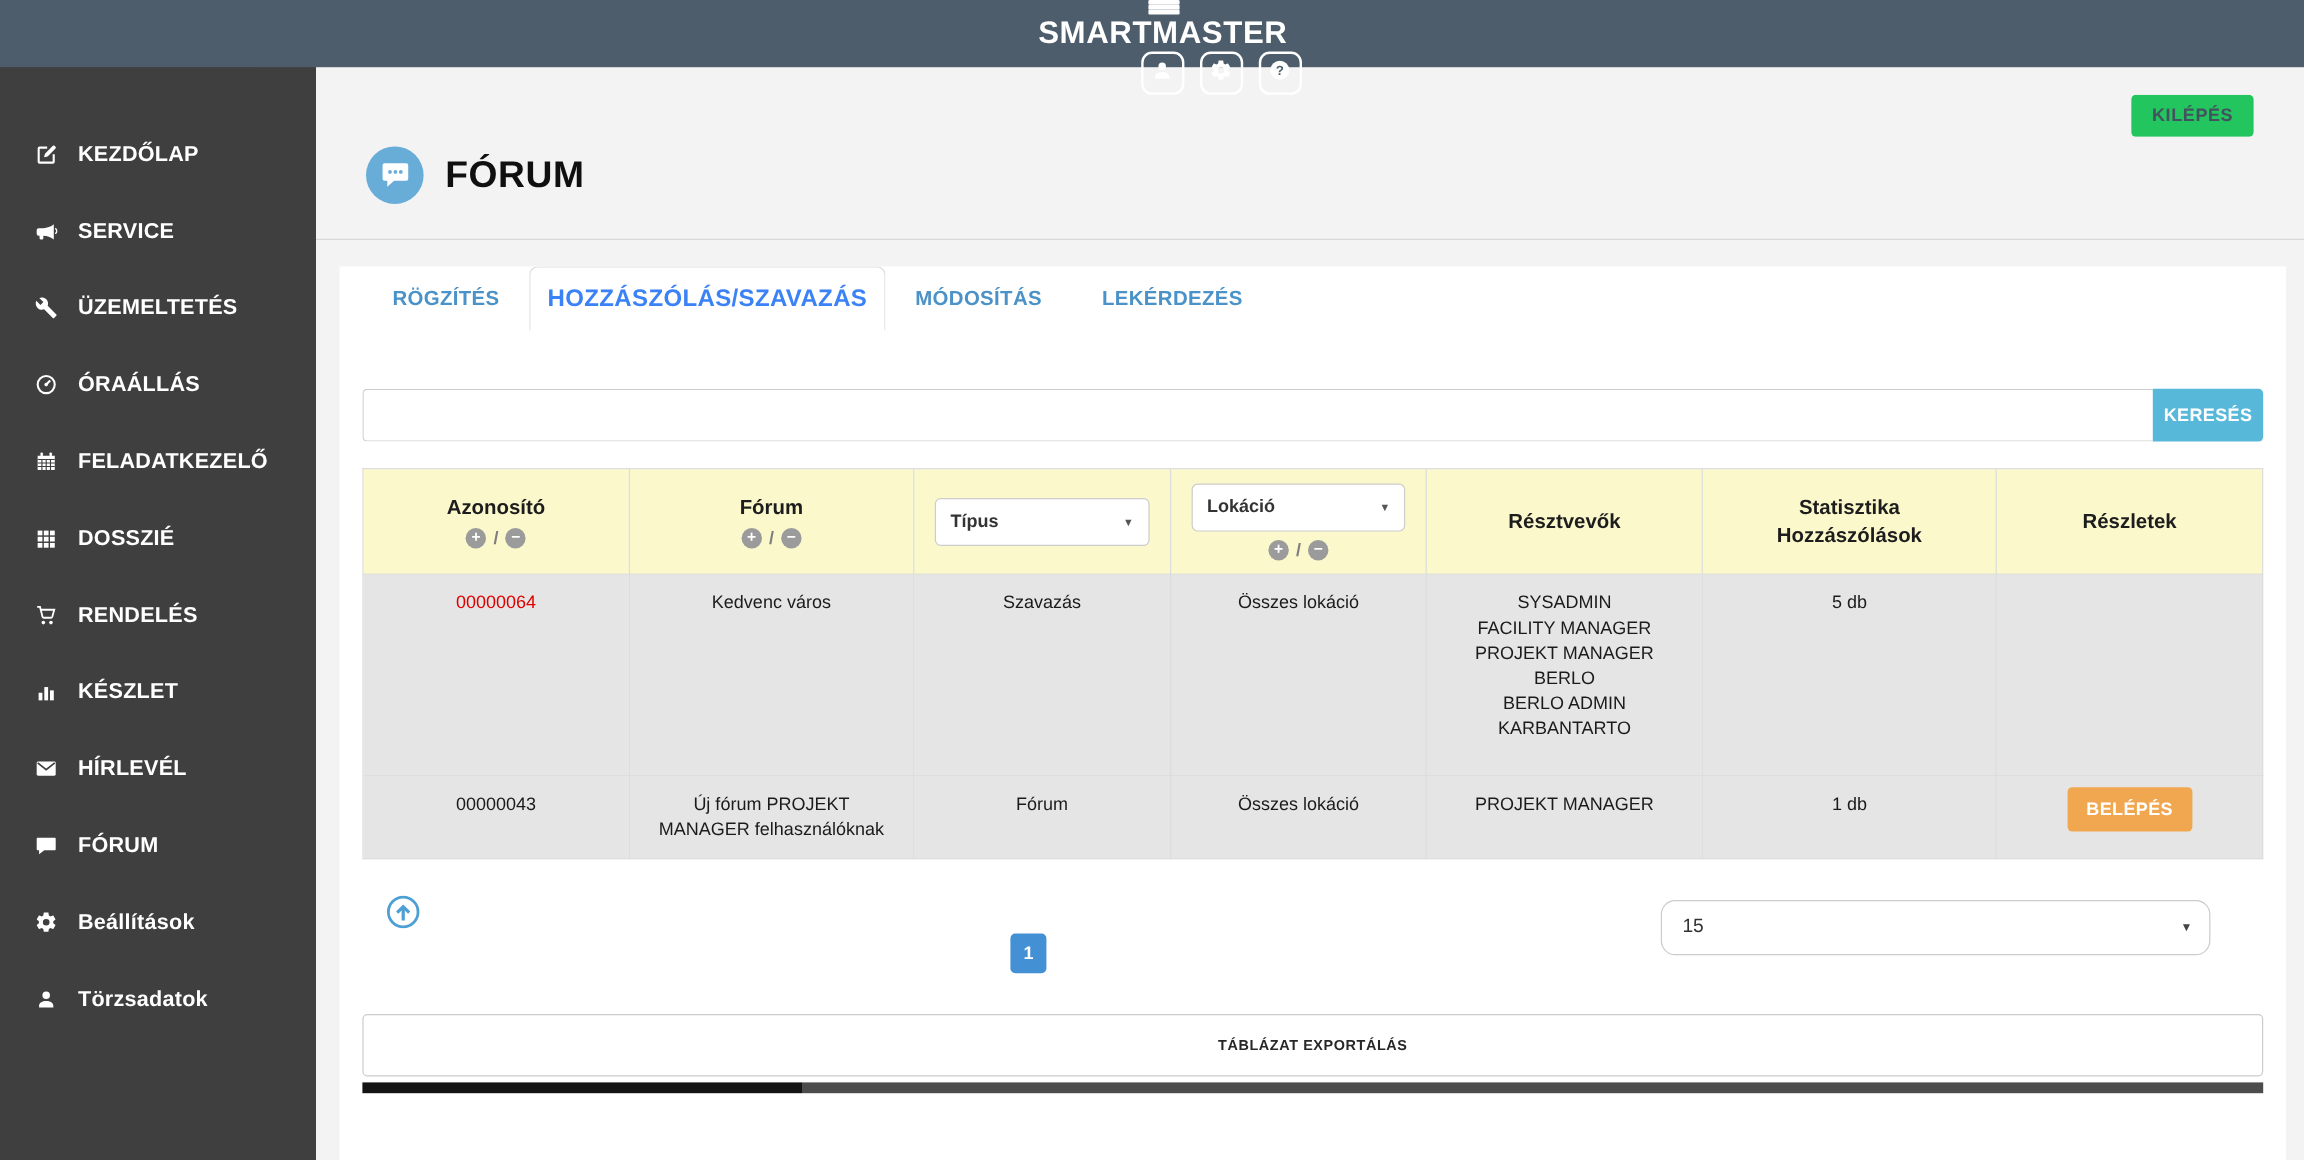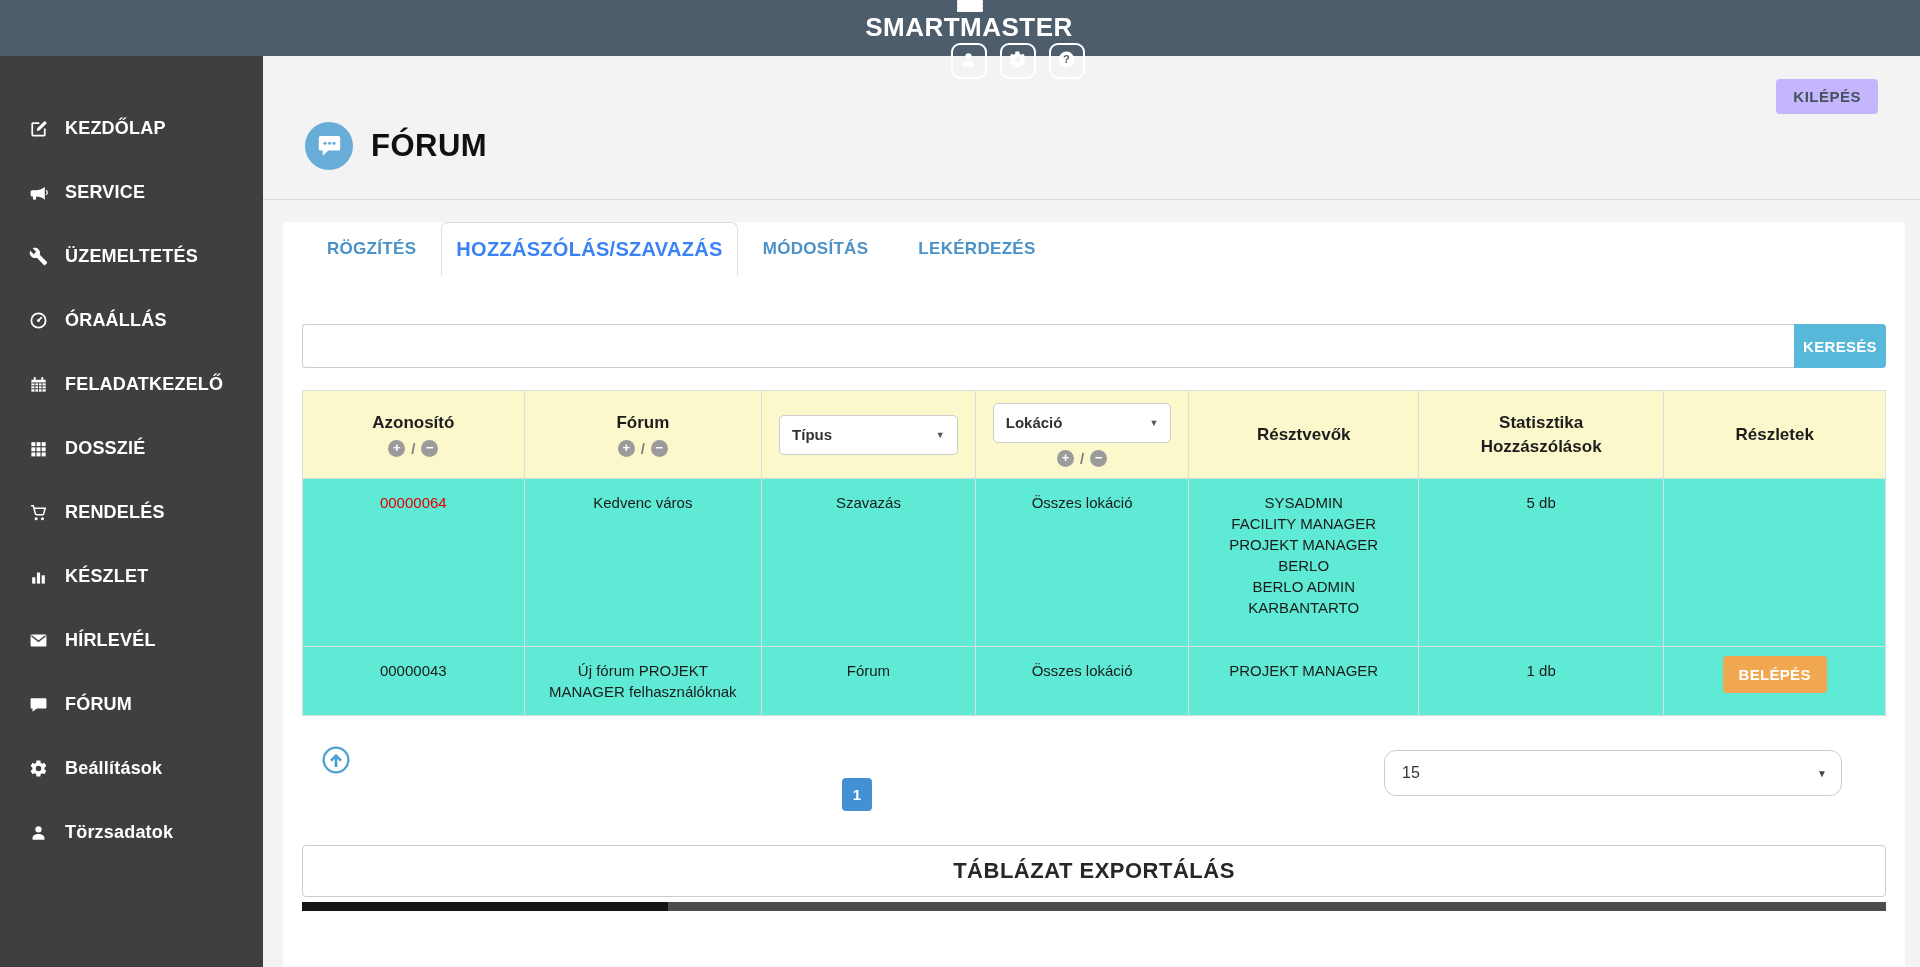--- a/index.html
+++ b/index.html
@@ -6,21 +6,21 @@
   html,body { width:1920px; height:967px; overflow:hidden; font-family:"Liberation Sans", sans-serif; background:#f3f3f3; }
 
   
   .topbar { position:fixed; top:0; left:0; width:1920px; height:56px; background:#4e5d6c; display:flex; align-items:center; z-index:50;flex-direction:column; }
   .hamburger { width:26px; height:20px; margin-left:20px; display:flex; flex-direction:column; justify-content:space-between; cursor:pointer; }
   .hamburger span { display:block; height:4px; background:#fff; border-radius:1px; }
   .app-title { color:#fff; font-size:26px; font-weight:bold; letter-spacing:.5px; margin-left:18px; }
   .topbar-icons { display:flex; gap:13px; margin-left:115px; }
   .tb-btn { width:36px; height:36px; border:2px solid #fff; border-radius:9px; display:flex; align-items:center; justify-content:center; cursor:pointer; }
   .tb-btn svg { width:19px; height:19px; }
-  .logout-btn { margin-left:auto; margin-right:42px; background:#c4b5fd; color:#44525f; font-weight:bold; font-size:15px; letter-spacing:.5px; border:none; border-radius:4px; padding:9px 17px; cursor:pointer; }
+  .logout-btn { margin-left:auto; margin-right:42px; background:#22c55e; color:#44525f; font-weight:bold; font-size:15px; letter-spacing:.5px; border:none; border-radius:4px; padding:9px 17px; cursor:pointer; }
 
   
   .sidebar { position:fixed; top:56px; left:0; width:263px; height:911px; background:#3f3f3f; padding-top:40px; z-index:40; }
   .side-item { height:64px; display:flex; align-items:center; padding-left:26px; cursor:pointer; color:#fff; }
   .side-item .sicon-wrap { width:24px; display:flex; justify-content:center; }
   .side-item svg { width:19px; height:19px; }
   .side-item .slabel { margin-left:15px; font-size:18px; font-weight:bold; letter-spacing:.2px; white-space:nowrap; }
 
   
   .main { position:absolute; top:56px; left:263px; width:1657px; height:911px; background:#f3f3f3; }
@@ -51,33 +51,33 @@
   table.grid { width:100%; border-collapse:collapse; margin-top:22px; table-layout:fixed; }
   .grid th, .grid td { border:1px solid #ddd; text-align:center; }
   .grid thead th { background:#fbf8cc; height:88px; vertical-align:middle; font-size:17px; color:#1d1d1d; }
   .th-stack { display:flex; flex-direction:column; align-items:center; gap:7px; }
   .th-label { font-weight:bold; line-height:1.25; }
   .sort-line { display:flex; align-items:center; gap:6px; }
   .sort-circle { width:17px; height:17px; border-radius:50%; background:#9b9b9b; color:#fff; font-size:13px; font-weight:bold; line-height:16px; display:inline-block; cursor:pointer; }
   .sort-slash { color:#7e7e7e; font-size:15px; }
   .hselect { width:84%; height:40px; background:#fff; border:1px solid #ccc; border-radius:5px; display:flex; align-items:center; padding:0 12px; cursor:pointer; font-size:15px; font-weight:bold; color:#333; }
   .hselect .caret { margin-left:auto; font-size:9px; color:#555; }
-  .grid tbody td { background:#5eead4; vertical-align:top; padding:13px 16px; font-size:15px; color:#1b1b1b; line-height:21px; }
+  .grid tbody td { background:#e5e5e5; vertical-align:top; padding:13px 16px; font-size:15px; color:#1b1b1b; line-height:21px; }
   .row-tall td { height:168px; }
   .row-short td { height:64px; }
   .id-red { color:#e10000; cursor:pointer; }
   .enter-btn { background:#f0a74f; color:#fff; border:none; border-radius:4px; font-size:15px; font-weight:bold; letter-spacing:.3px; padding:10px 16px; cursor:pointer; }
 
   
   .foot { position:relative; height:193px; }
   .up-badge { position:absolute; left:20px; top:30px; width:28px; height:28px; cursor:pointer; }
   .page-btn { position:absolute; left:540px; top:62px; width:30px; height:33px; background:#4390d4; border:none; border-radius:4px; color:#fff; font-size:15px; font-weight:bold; cursor:pointer; }
   .size-select { position:absolute; right:44px; top:34px; width:458px; height:46px; background:#fff; border:1px solid #ccc; border-radius:12px; display:flex; align-items:center; padding:0 14px 0 17px; font-size:16px; color:#333; cursor:pointer; }
   .size-select .caret { margin-left:auto; font-size:10px; color:#444; }
-  .export-bar { position:absolute; left:0; right:0; top:129px; height:52px; background:#fff; border:1px solid #ccc; border-radius:4px; font-size:22px; font-weight:bold; color:#272727; letter-spacing:.5px; display:flex; align-items:center; justify-content:center; cursor:pointer; }
+  .export-bar { position:absolute; left:0; right:0; top:129px; height:52px; background:#fff; border:1px solid #ccc; border-radius:4px; font-size:12px; font-weight:bold; color:#272727; letter-spacing:.5px; display:flex; align-items:center; justify-content:center; cursor:pointer; }
   .bottom-strip { position:absolute; left:0; right:0; top:186px; height:9px; background:linear-gradient(to right, #141414 0, #141414 366px, #4c4c4c 366px, #4c4c4c 100%); }
 </style>
 </head>
 <body>
 
 <div class="topbar">
   <div class="hamburger">
       <span></span>
       <span></span>
       <span></span>

